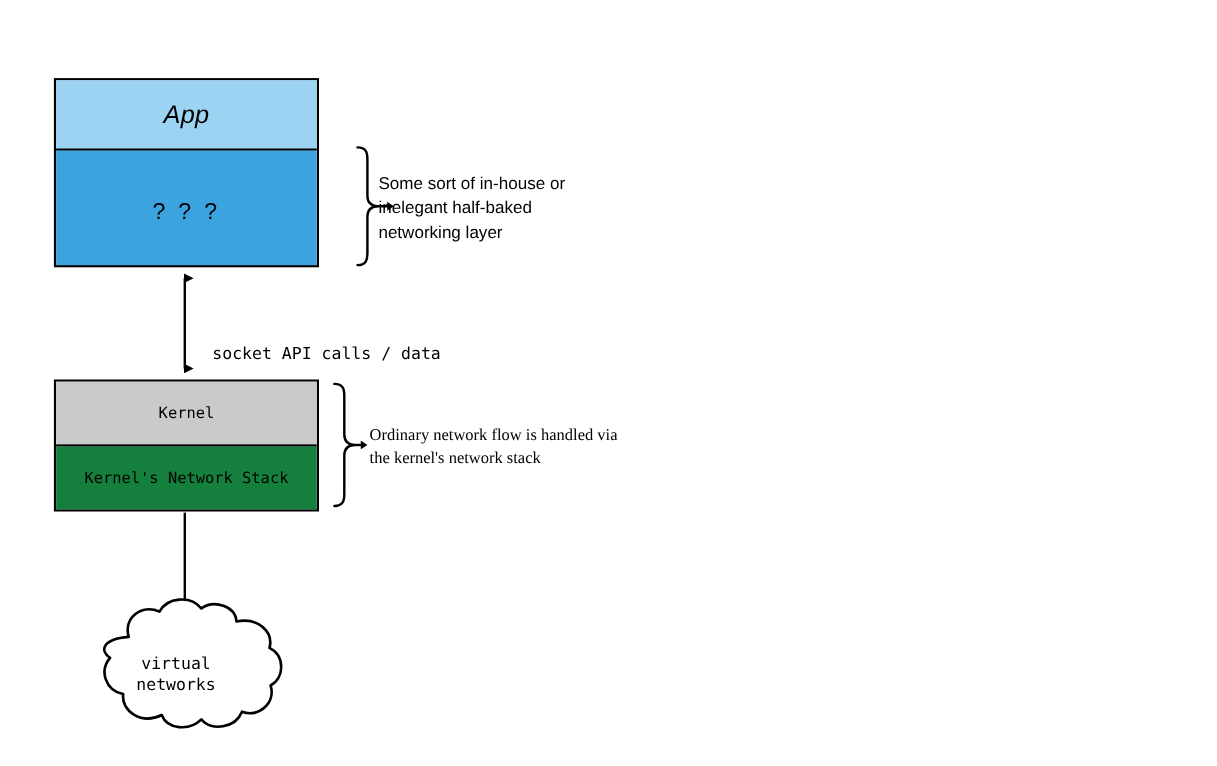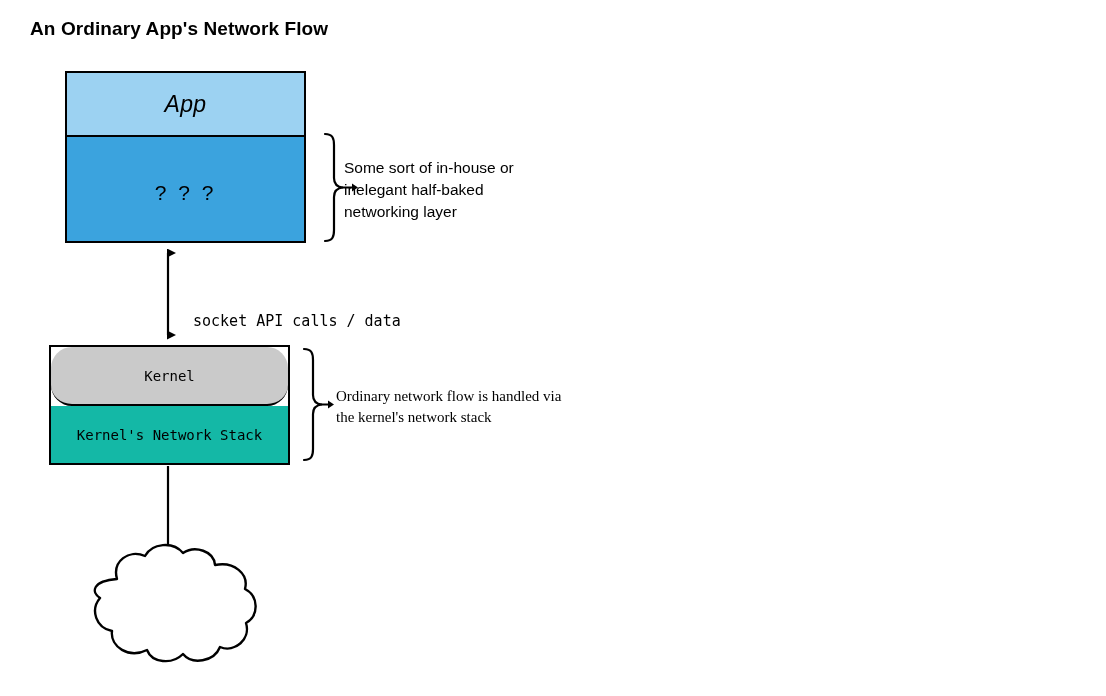--- a/index.html
+++ b/index.html
@@ -47,21 +47,20 @@
     justify-content: center;
     color: #000000;
   }
 
   
   #app-stack {
     left: 49px;
     top: 71px;
     width: 241px;
     height: 172px;
-    margin-left: 16px;
   }
   #app-cell {
     height: 64px;
     background: #9CD2F2;
     border-bottom: 2.5px solid #000000;
     font-family: "Liberation Sans", sans-serif;
     font-size: 23px;
     font-style: italic;
     letter-spacing: 0.3px;
   }
@@ -80,25 +79,24 @@
     top: 345px;
     width: 241px;
     height: 120px;
   }
   #kernel-cell {
     height: 59px;
     background: #CACACA;
     border-bottom: 2.5px solid #000000;
     font-family: "DejaVu Sans Mono", monospace;
     font-size: 14px;
-    border-radius: 21px;
   }
   #kernel-netstack-cell {
     flex: 1;
-    background: #14b8a6;
+    background: #15803d;
     font-family: "DejaVu Sans Mono", monospace;
     font-size: 14px;
   }
 
   
   #arrow-layer {
     position: absolute;
     left: 0;
     top: 0;
     width: 1106px;
@@ -158,21 +156,20 @@
     line-height: 19px;
     color: #000000;
     white-space: pre;
   }
 </style>
 </head>
 <body>
 
 <div id="diagram-root">
 
-  <div class="diagram-title">An Ordinary App's Network Flow</div>
 
   <div class="node-box" id="app-stack">
     <div class="node-cell" id="app-cell">App</div>
     <div class="node-cell" id="unknown-layer-cell">?  ?  ?</div>
   </div>
 
   <div class="node-box" id="kernel-stack">
     <div class="node-cell" id="kernel-cell">Kernel</div>
     <div class="node-cell" id="kernel-netstack-cell">Kernel's Network Stack</div>
   </div>
@@ -240,14 +237,18 @@
 
   <div class="edge-label" id="socket-label">socket API calls / data</div>
 
   <div class="annotation-text" id="annotation-app-text">Some sort of in-house or
 inelegant half-baked
 networking layer</div>
 
   <div class="annotation-text" id="annotation-kernel-text">Ordinary network flow is handled via
 the kernel's network stack</div>
 
+  <div id="cloud-node">
+    <div id="cloud-label">virtual
+networks</div>
+  </div>
 
 </div>
 
 </body></html>

